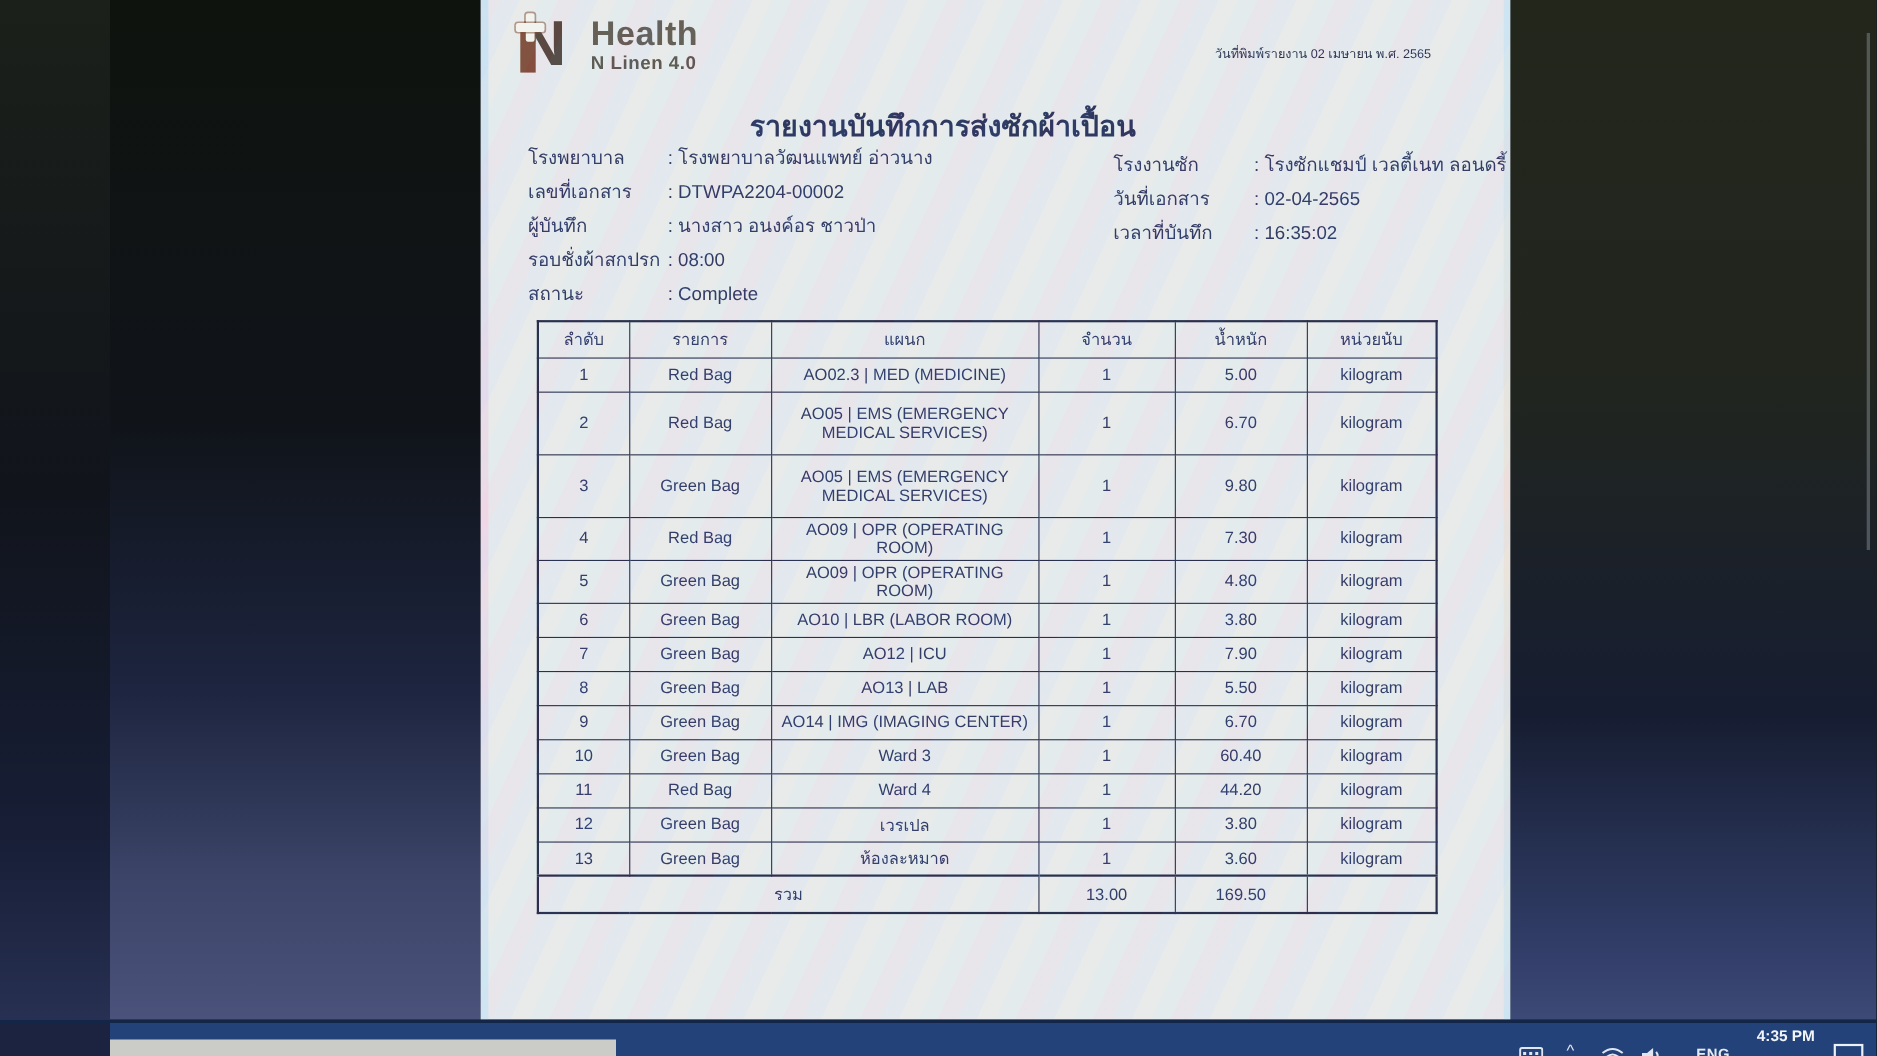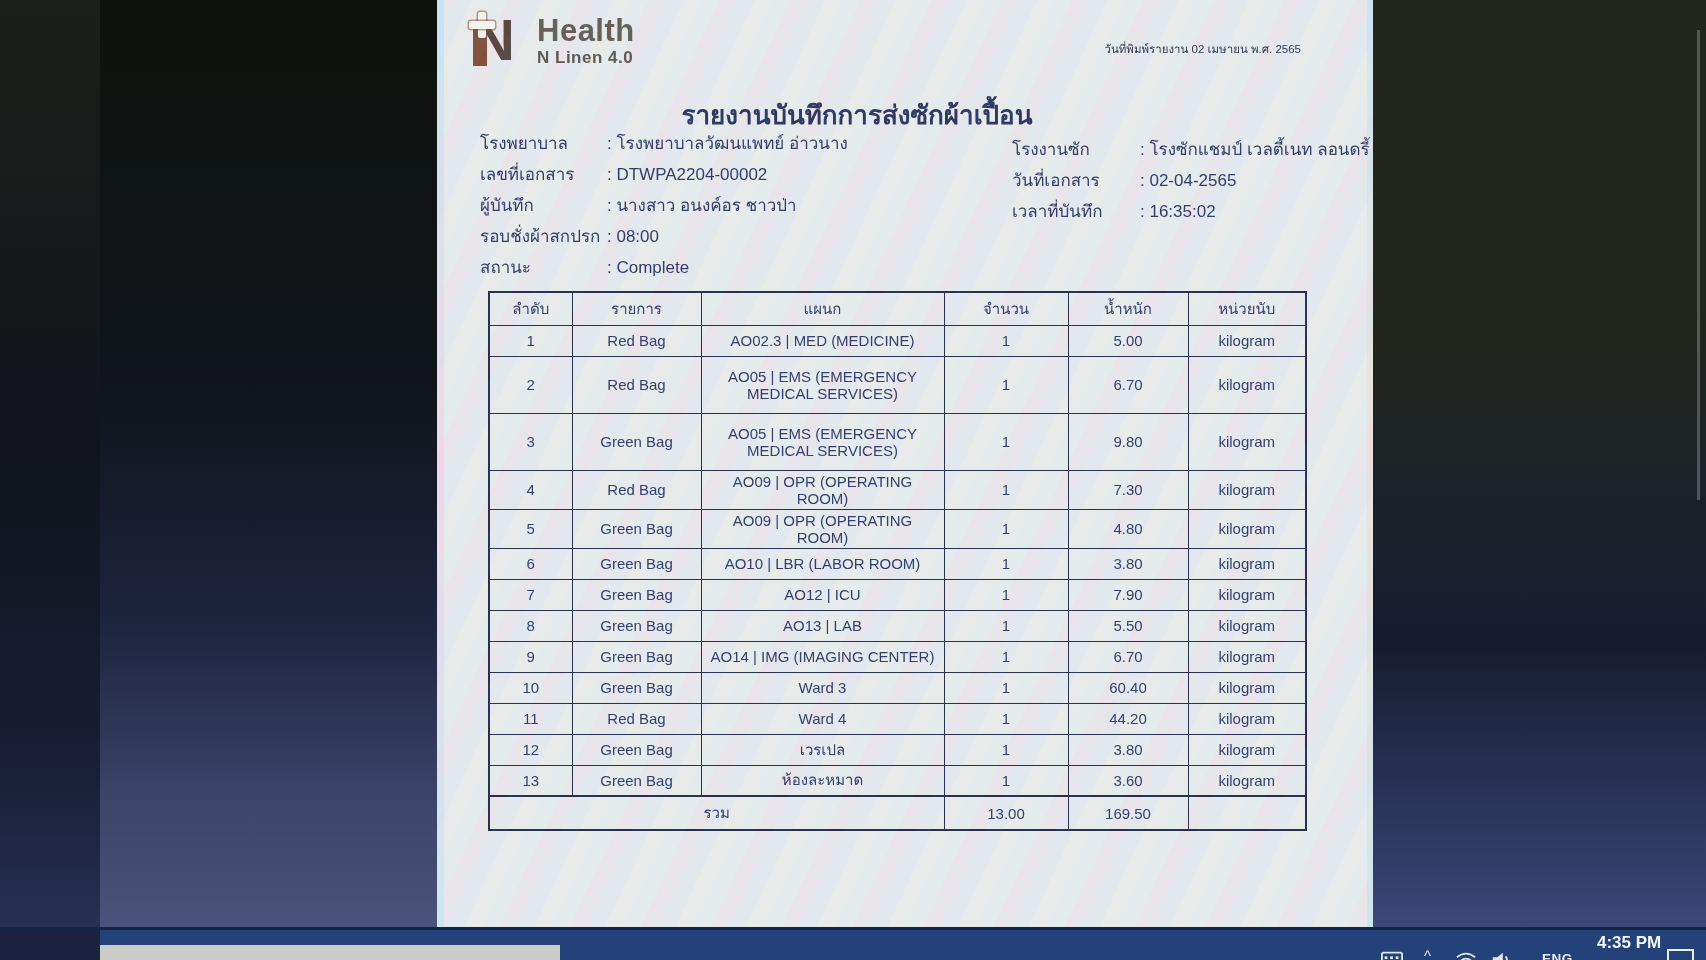--- a/index.html
+++ b/index.html
@@ -72,21 +72,21 @@
 
   
   .taskbar { position:absolute; left:0; top:927px; width:1706px; height:33px;
     background:#24427a; border-top:3px solid #132647; }
   .taskbar-left-dark { position:absolute; left:0; top:0; width:100px; height:33px; background:#1b2340; }
   .window-strip { position:absolute; left:100px; top:945px; width:460px; height:15px; background:#cbccc8; z-index:5; }
   .tray { position:absolute; top:0; left:0; width:100%; height:100%; color:#e9edf4; }
   .tray-icon { position:absolute; top:19px; width:22px; height:22px; color:#dfe6f0; }
   .tray-caret { position:absolute; top:17px; font-size:15px; color:#dfe6f0; }
   .tray-lang { position:absolute; left:1542px; top:21px; font-size:13.5px; font-weight:bold; color:#e6ebf3; letter-spacing:.5px; }
-  .tray-clock { position:absolute; left:1597px; top:3px; font-size:17px; font-weight:600; color:#f2f5fa; }
+  .tray-clock { position:absolute; left:1597px; top:3px; font-size:14px; font-weight:600; color:#f2f5fa; }
   .notif-btn { position:absolute; left:1667px; top:19px; width:27px; height:27px;
     border:2.5px solid #edf1f6; background:transparent; }
 </style>
 </head>
 <body>
 
 <div id="screen">
 
   <div class="band-left"></div>
   <div class="band-left-strip"></div>

